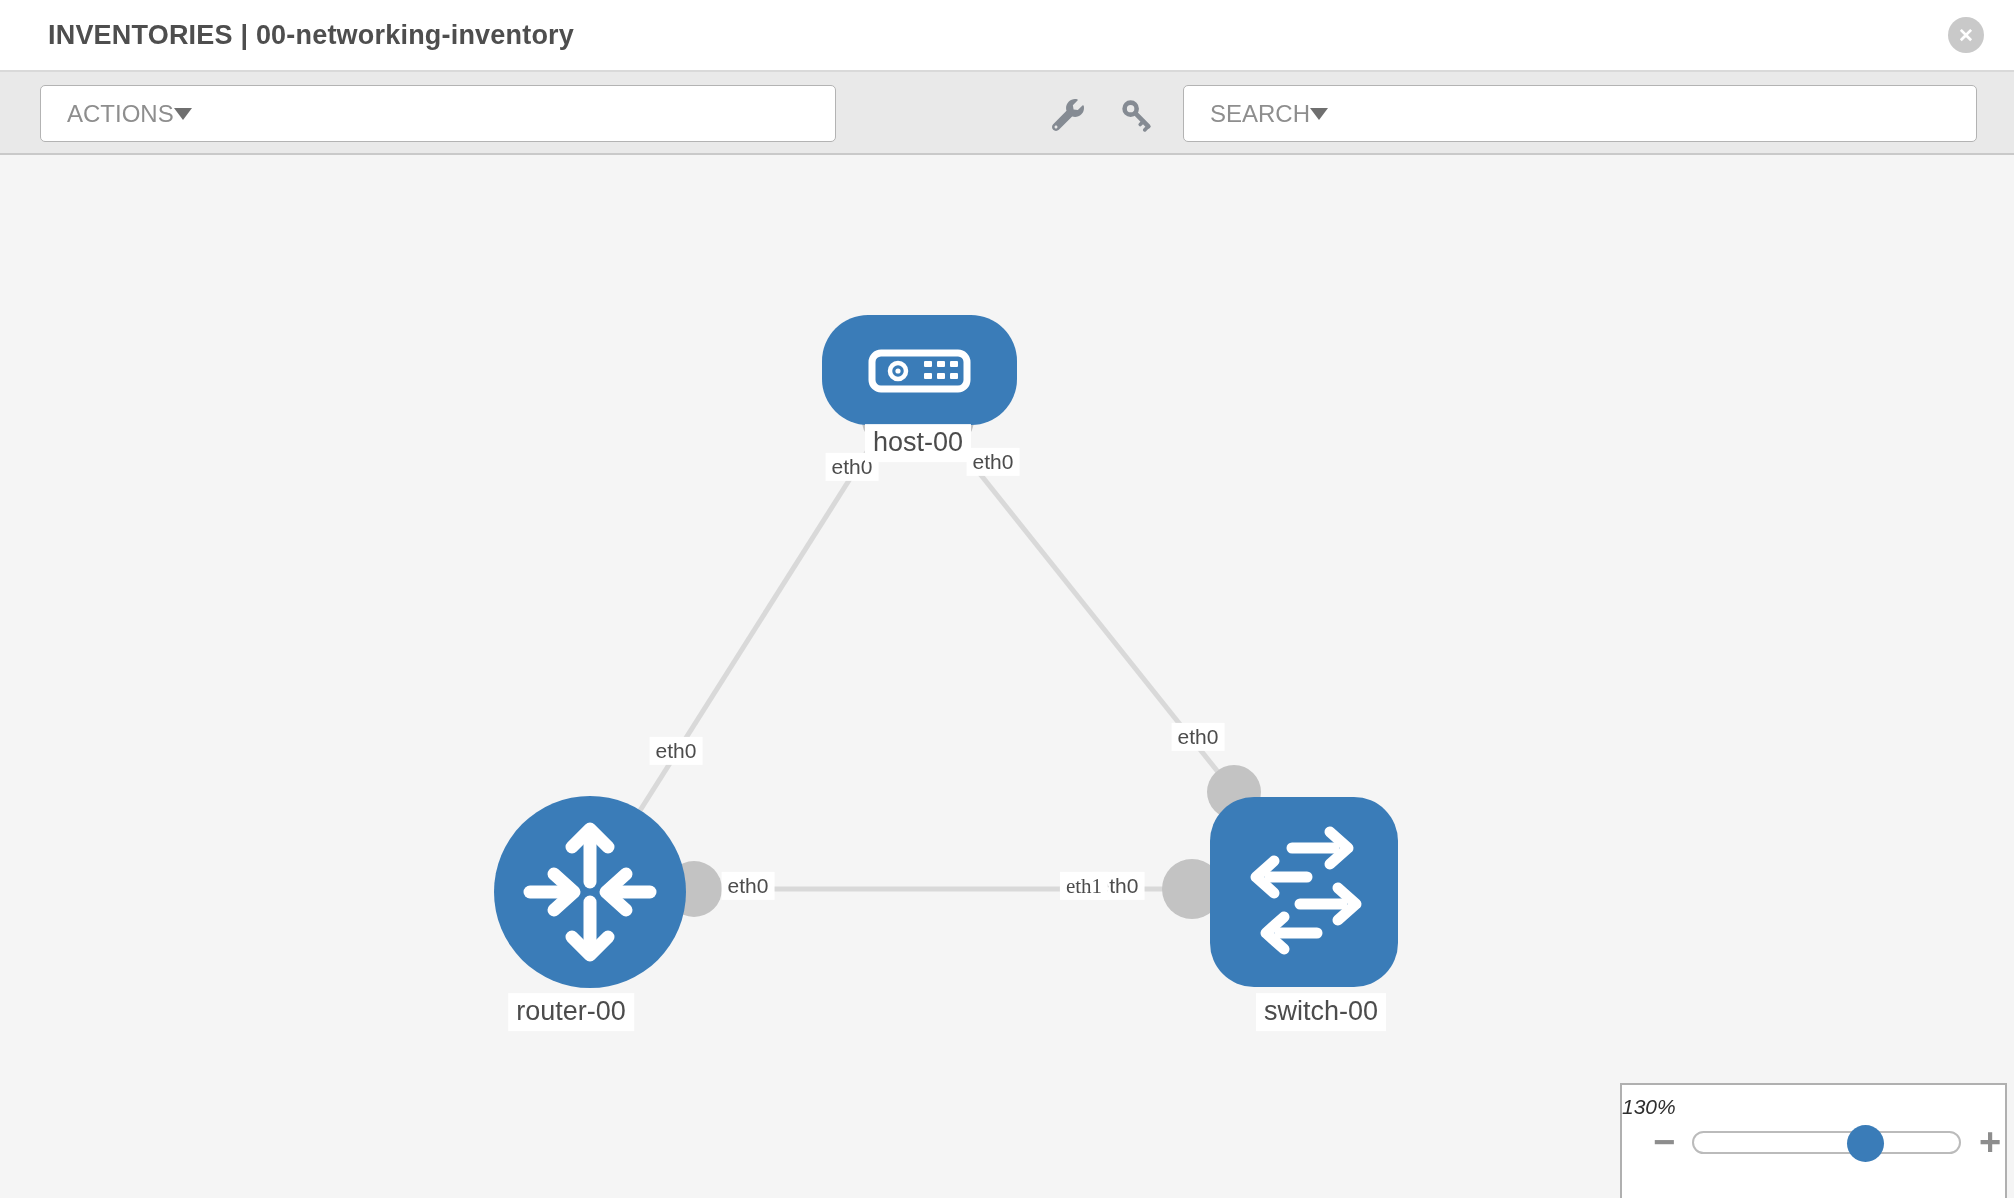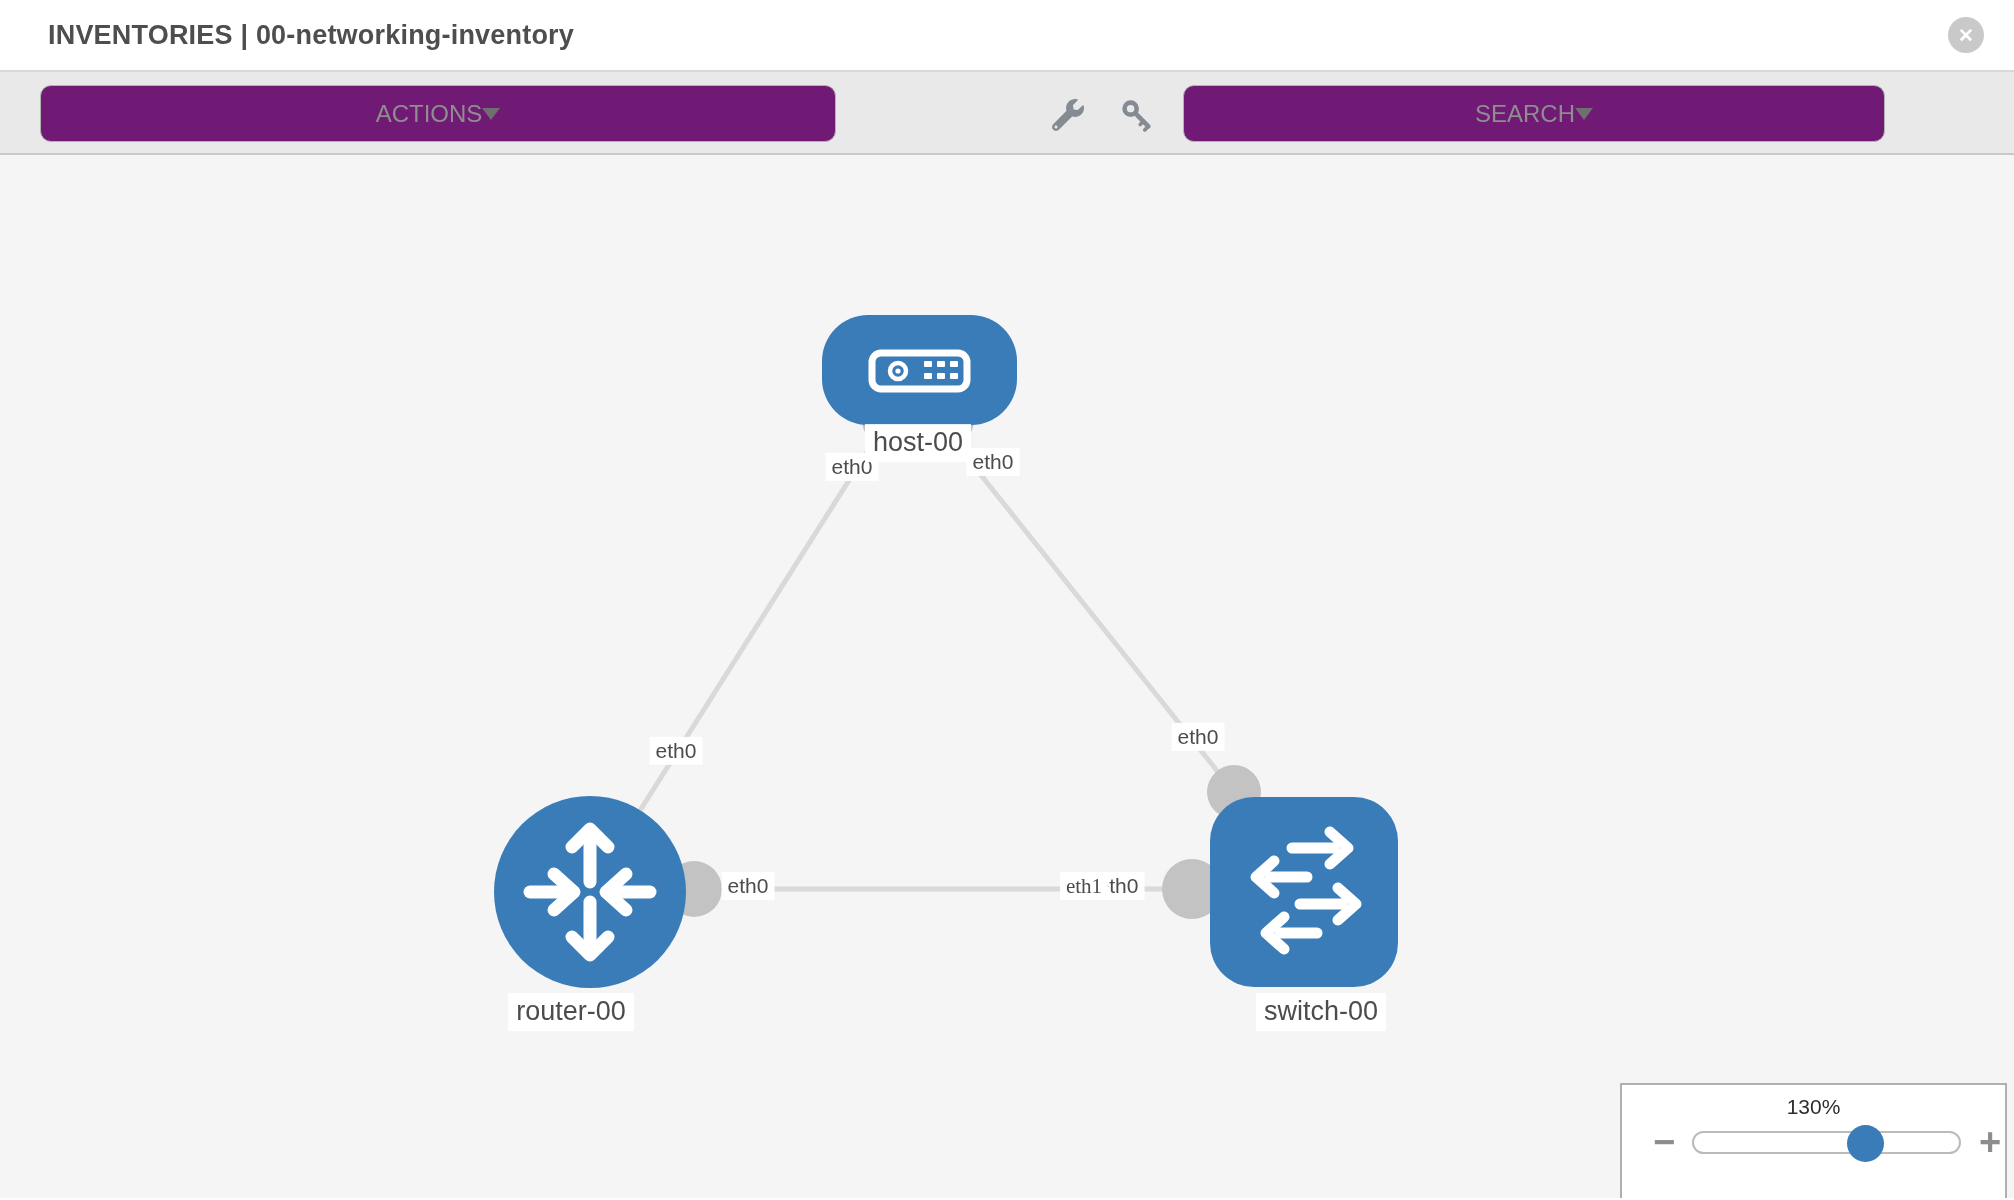--- a/index.html
+++ b/index.html
@@ -23,26 +23,26 @@
     display:flex; align-items:center; justify-content:center;
     font-size:19px; font-weight:700; cursor:pointer;
   }
   
   .toolbar {
     position:relative; height:83px; background:#e9e9e9;
     border-bottom:2px solid #c9c9c9;
   }
   .select {
     position:absolute; top:13px; height:57px;
-    background:#701a75; border:1px solid #b3b3b3; border-radius:11px;
-    display:flex; align-items:center; justify-content:center;
+    background:#ffffff; border:1px solid #b3b3b3; border-radius:5px;
+    display:flex; align-items:center; justify-content:flex-start;
     padding:0 26px; color:#8e8e8e; font-size:24px; cursor:pointer;
   }
   .select-actions { left:40px;  width:796px; }
-  .select-search  { left:1183px; width:702px; }
+  .select-search  { left:1183px; width:794px; }
   .caret {
     width:0; height:0;
     border-left:9px solid transparent; border-right:9px solid transparent;
     border-top:12px solid #6f6f6f;
   }
   .tool-icon {
     position:absolute; top:24px; width:38px; height:38px;
     display:flex; align-items:center; justify-content:center; cursor:pointer;
   }
   .tool-icon svg { display:block; }
@@ -62,21 +62,21 @@
   .iface-label { font-size:21px; }
   .iface-back  { z-index:3; }
   .iface-front { z-index:5; }
   
   .zoom-panel {
     position:absolute; left:1620px; top:928px; width:387px; height:130px;
     background:#ffffff; border:2px solid #b0b0b0; z-index:10;
   }
   .zoom-value {
     position:absolute; left:0; top:10px; width:100%;
-    text-align:center; font-size:21px; color:#2e2e2e;
+    text-align:left; font-size:21px; color:#2e2e2e;font-style:italic;
   }
   .zoom-minus, .zoom-plus {
     position:absolute; transform:translate(-50%,-50%);
     font-size:38px; font-weight:700; color:#8d8d8d; cursor:pointer; line-height:1;
   }
   .zoom-minus { left:42px;  top:57px; }
   .zoom-plus  { left:368px; top:57px; }
   .zoom-track {
     position:absolute; left:70px; top:46px; width:269px; height:23px;
     border:2px solid #bbbbbb; border-radius:12px; background:#ffffff; cursor:pointer;

